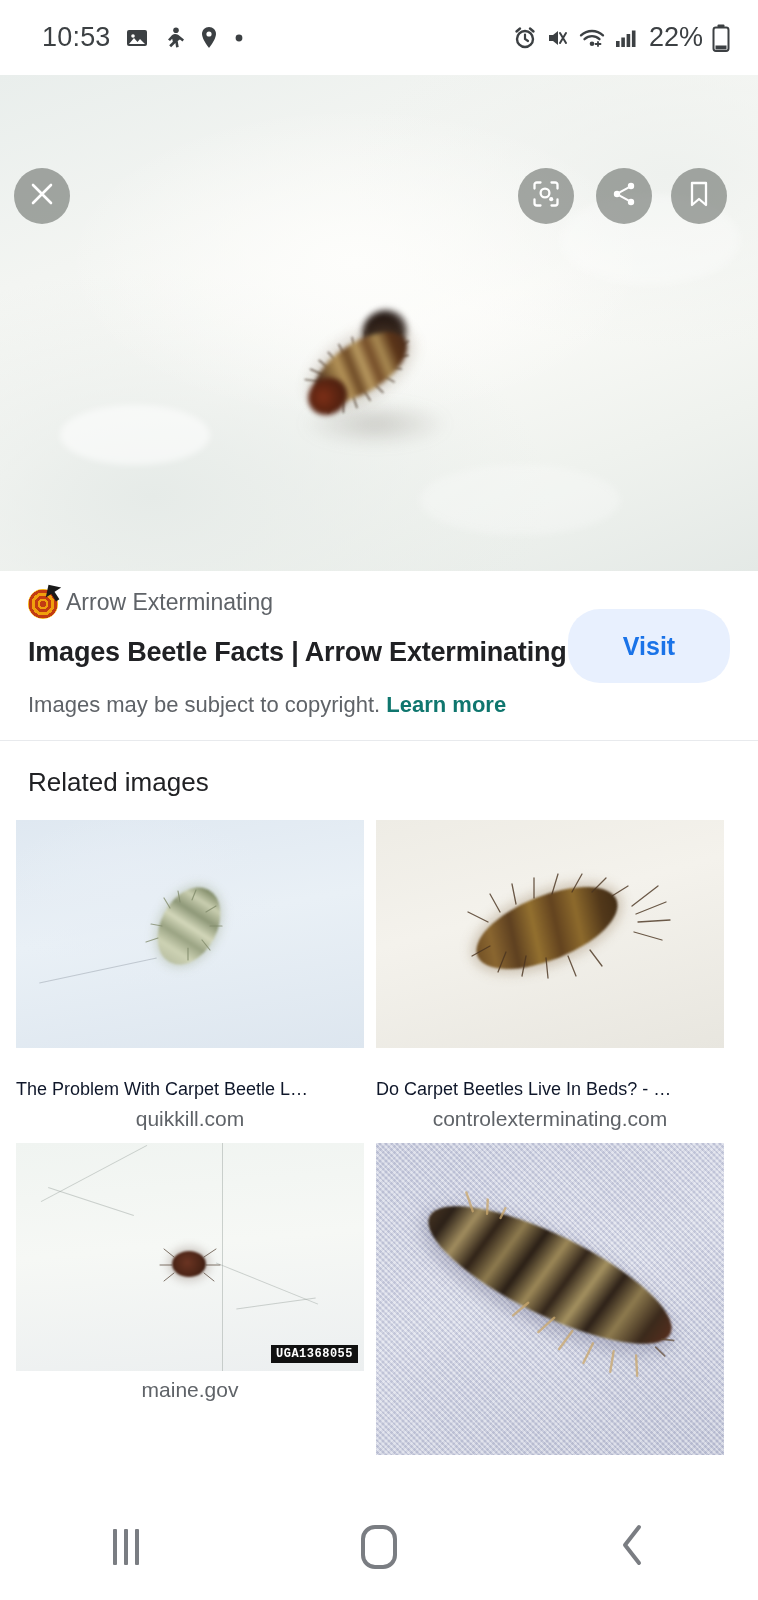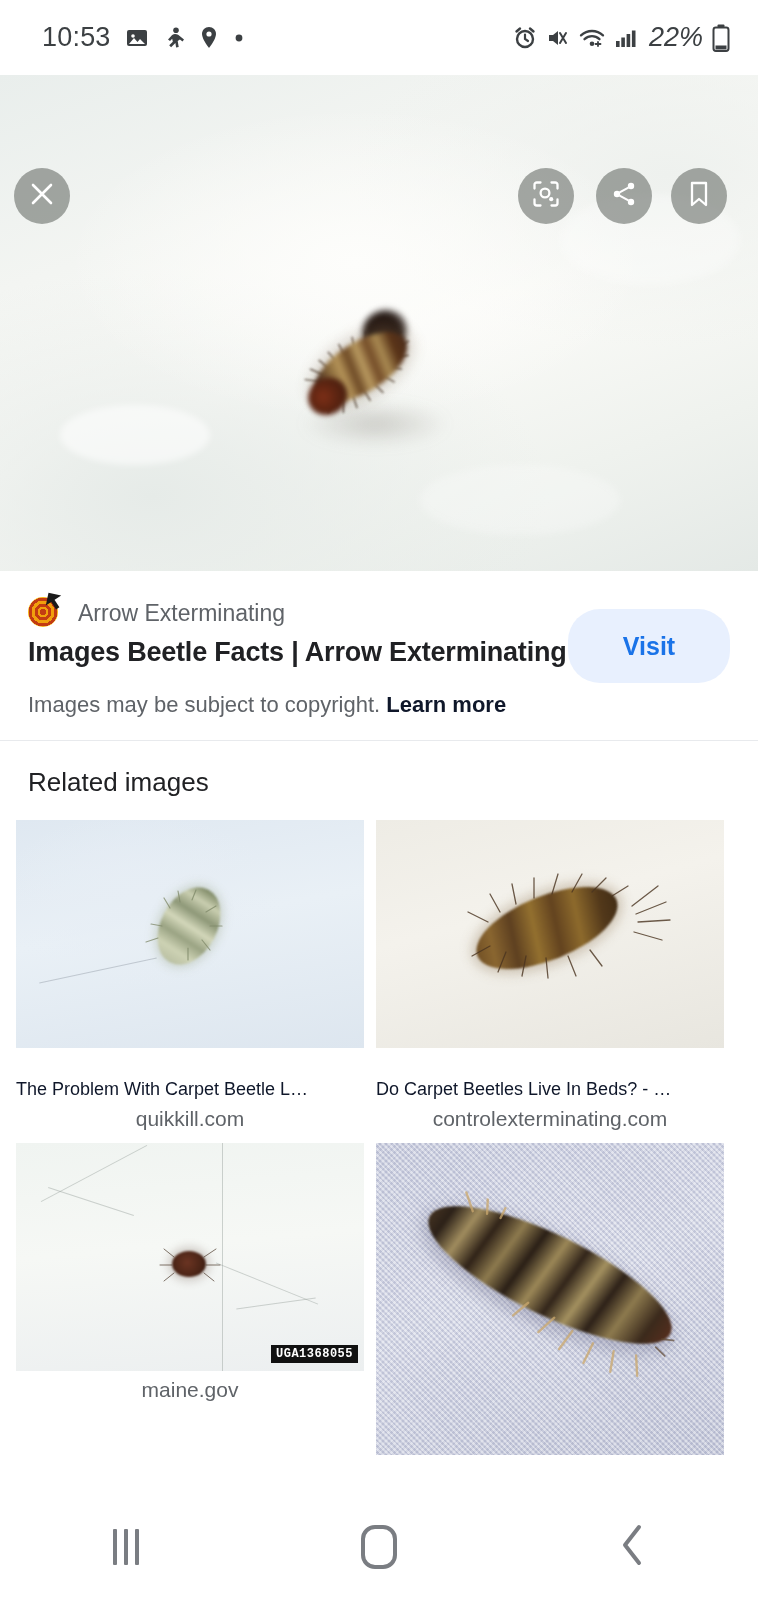--- a/index.html
+++ b/index.html
@@ -12,21 +12,21 @@
   .screen { position: relative; width: 758px; height: 1600px; background:#fff; }
 
   
   .statusbar {
     height: 75px; width: 100%;
     display: flex; align-items: center; justify-content: space-between;
     padding: 0 28px 0 42px; background: #ffffff;
   }
   .sb-left { display:flex; align-items:center; gap: 14px; }
   .sb-time { font-size: 27px; color:#3c4043; letter-spacing:.2px; }
-  .sb-right { display:flex; align-items:center; gap: 9px; font-style: italic; }
+  .sb-right { display:flex; align-items:center; gap: 9px; }
   .sb-pct { font-size: 27px; color:#3c4043; margin-left:2px; }
   .ic { display:inline-block; line-height:0; }
 
   
   .hero {
     position: relative; width: 758px; height: 496px; overflow:hidden;
     background:
       radial-gradient(ellipse 55% 45% at 47% 38%, #fdfdfb 0%, rgba(253,253,251,0) 70%),
       radial-gradient(ellipse 70% 60% at 20% 85%, #e6ebe8 0%, rgba(230,235,232,0) 75%),
       radial-gradient(ellipse 60% 50% at 88% 20%, #eef1ee 0%, rgba(238,241,238,0) 70%),
@@ -84,21 +84,21 @@
   .ovbtn.close { left: 14px; top: 93px; }
   .ovbtn.lens  { left: 518px; top: 93px; }
   .ovbtn.share { left: 596px; top: 93px; }
   .ovbtn.save  { left: 671px; top: 93px; }
 
   
   .result {
     position:relative; padding: 18px 28px 22px 28px; background:#fff;
     border-bottom: 1px solid #e8eaed;
   }
-  .src-row { display:flex; align-items:flex-end; gap: 20px; height: 38px; }
+  .src-row { display:flex; align-items:flex-start; gap: 8px; height: 38px; }
   .favicon {
     width: 30px; height: 30px; border-radius: 50%; position:relative; flex:0 0 auto;
     background: radial-gradient(circle at 50% 50%,
       #c23b12 0 14%, #f0a00d 14% 26%, #c23b12 26% 40%,
       #f0a00d 40% 54%, #c23b12 54% 68%, #f5b414 68% 82%, #c23b12 82% 100%);
   }
   .favicon .arrow {
     position:absolute; right: -2px; top: -3px; width: 0; height:0;
     border-left: 13px solid #1a1a1a;
     border-bottom: 13px solid transparent;
@@ -107,21 +107,21 @@
   .favicon .arrow::after {
     content:''; position:absolute; left: -11px; top: 7px;
     width: 12px; height: 4px; background:#1a1a1a; transform: rotate(45deg);
   }
   .src-name { font-size: 23px; color:#5f6368; }
   .res-title {
     font-size: 27px; font-weight: bold; color:#202124;
     margin-top: 10px; letter-spacing: -.2px;
   }
   .copyright { font-size: 22px; color:#5f6368; margin-top: 24px; }
-  .copyright b { color:#0f172a; font-weight:bold; }
+  .copyright b { color:#0f766e; font-weight:bold; }
   .visit-btn {
     position:absolute; right: 28px; top: 38px;
     width: 162px; height: 74px; border-radius: 32px;
     background: #e8f0fe; border:none;
     display:flex; align-items:center; justify-content:center;
     font-family:"Liberation Sans", sans-serif;
     font-size: 25px; font-weight: bold; color:#1a73e8; cursor:pointer;
   }
 
   

